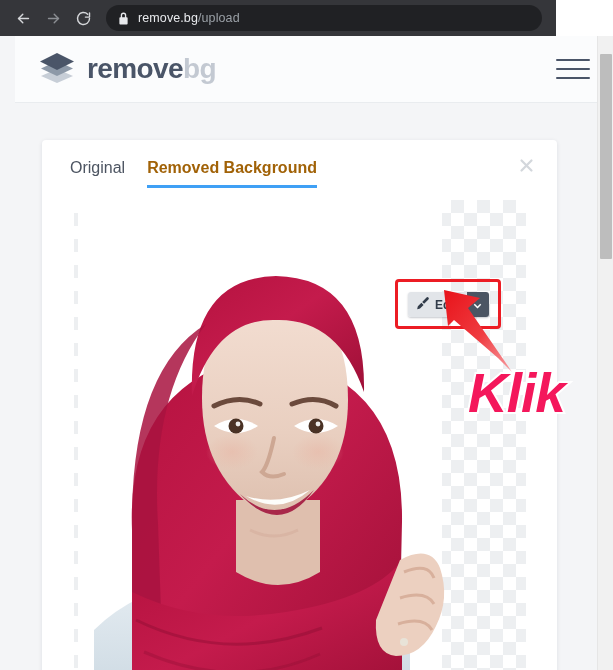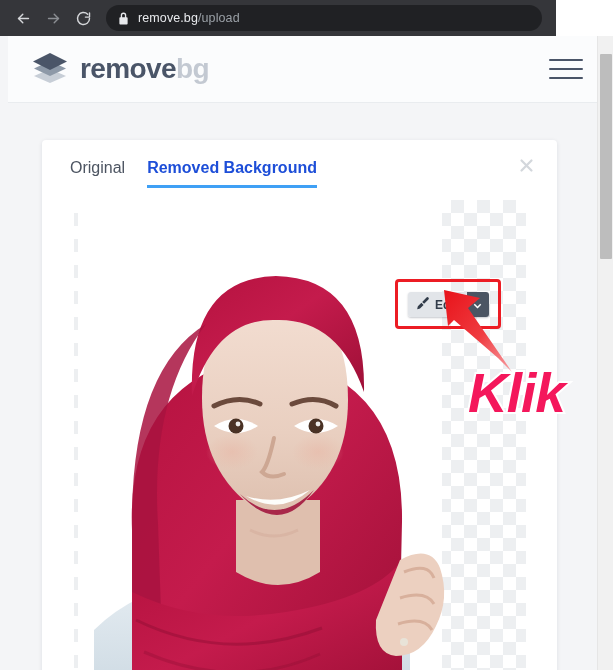--- a/index.html
+++ b/index.html
@@ -42,21 +42,21 @@
   .page{
     position:absolute; left:0; top:0; width:597px; height:634px;
     background:#f4f5f7;
     background-image:
       radial-gradient(circle at 1px 1px, rgba(210,214,220,.45) .6px, transparent .7px);
     background-size:7px 7px;
   }
 
   
   .site-header{
-    position:absolute; left:8px; top:0; width:597px; height:67px;
+    position:absolute; left:15px; top:0; width:597px; height:67px;
     background:#fbfcfd; border-bottom:1px solid #e9ecef;
     display:flex; align-items:center; padding:0 22px;
   }
   .logo-wrap{ display:flex; align-items:center; }
   .logo-mark{ width:40px; height:34px; margin-right:10px; flex:none; }
   .logo-text{
     font-size:28px; font-weight:700; letter-spacing:-.6px; line-height:1;
   }
   .logo-text .w1{ color:#4a5568; }
   .logo-text .w2{ color:#c3c9d2; }
@@ -77,21 +77,21 @@
     position:relative; height:60px; padding:18px 0 0 28px;
     display:flex; align-items:flex-start;
   }
   .tab{
     font-size:16px; line-height:20px; padding-bottom:7px; cursor:pointer;
     white-space:nowrap;
     text-align:center;
   }
   .tab.inactive{ color:#4c5461; font-weight:400; margin-right:22px; }
   .tab.active{
-    color:#1d4ed8; font-weight:700; border-bottom:3px solid #3fa0f5;
+    color:#a16207; font-weight:700; border-bottom:3px solid #3fa0f5;
   }
   .close-x{
     position:absolute; right:20px; top:16px; width:22px; height:22px;
     cursor:pointer; display:flex; align-items:center; justify-content:center;
   }
 
   
   .canvas{
     position:absolute; left:32px; top:60px; width:452px; height:500px;
     border-radius:4px 4px 0 0; overflow:hidden;

